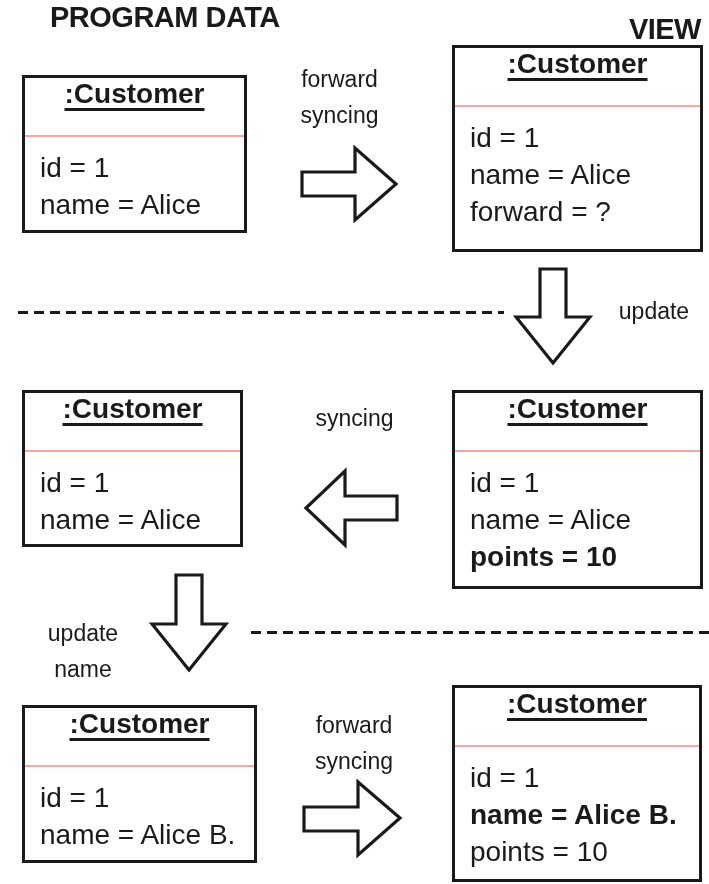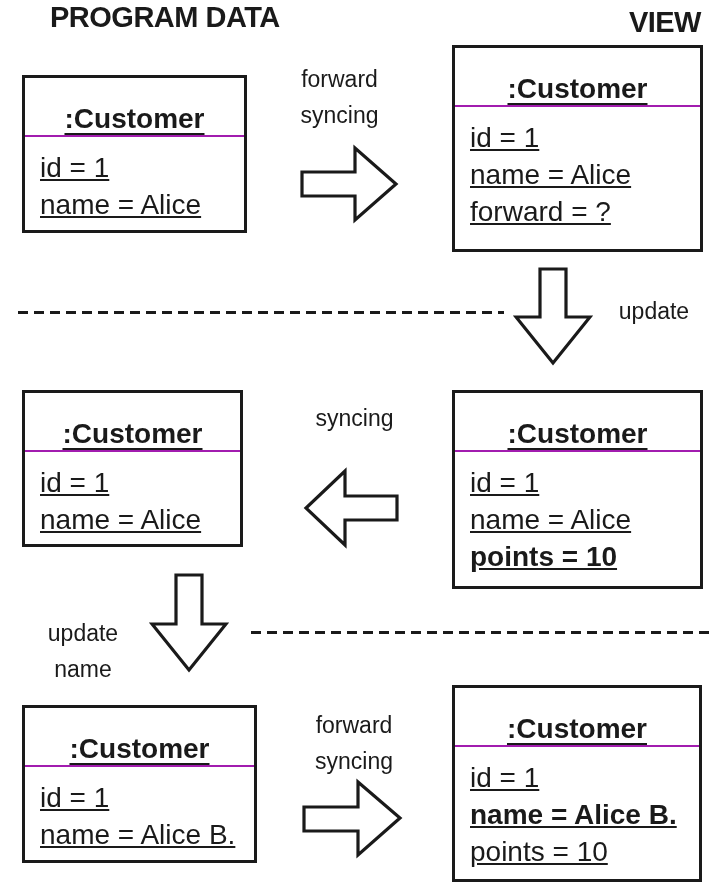--- a/index.html
+++ b/index.html
@@ -18,34 +18,33 @@
   }
   .obox {
     position: absolute;
     border: 3px solid #1a1a1a;
     background: #ffffff;
     box-sizing: border-box;
     display: flex; flex-direction: column;
   }
   .obox-title {
     height: 57px; flex: 0 0 57px;
-    display: flex; align-items: flex-end; justify-content: center;
+    display: flex; align-items: flex-start; justify-content: center;
   }
   .title-text {
     font-size: 28px; font-weight: bold;
     text-decoration: underline;
     text-decoration-thickness: 3px;
     text-underline-offset: 5px;
     white-space: nowrap;
   }
   .obox-body {
-    border-top: 2px solid #a21caf;
+    border-top: 2px solid #fca5a5;
     padding: 12px 12px 0 15px;
     flex: 1 1 auto;
-    text-decoration: underline;
   }
   .attr {
     font-size: 28px; line-height: 37px; white-space: nowrap;
   }
   .attr.bold { font-weight: bold; }
   .flow-label {
     position: absolute;
     font-size: 23px; line-height: 36px;
     text-align: center; white-space: nowrap;
   }
@@ -56,21 +55,21 @@
     position: absolute; height: 3px;
     background: repeating-linear-gradient(90deg, #1a1a1a 0 10px, transparent 10px 16px);
   }
 </style>
 </head>
 <body>
 
 <div id="canvas">
 
   <div class="hdr" style="left:2px; top:1px;margin-left:48px;">PROGRAM DATA</div>
-  <div class="hdr" style="right:8px; top:6px;">VIEW</div>
+  <div class="hdr" style="right:8px; top:13px;">VIEW</div>
 
   <div class="obox" style="left:22px; top:75px; width:225px; height:158px;">
     <div class="obox-title">
       <span class="title-text">:Customer</span>
     </div>
     <div class="obox-body">
       <div class="attr">id = 1</div>
       <div class="attr">name = Alice</div>
     </div>
   </div>

